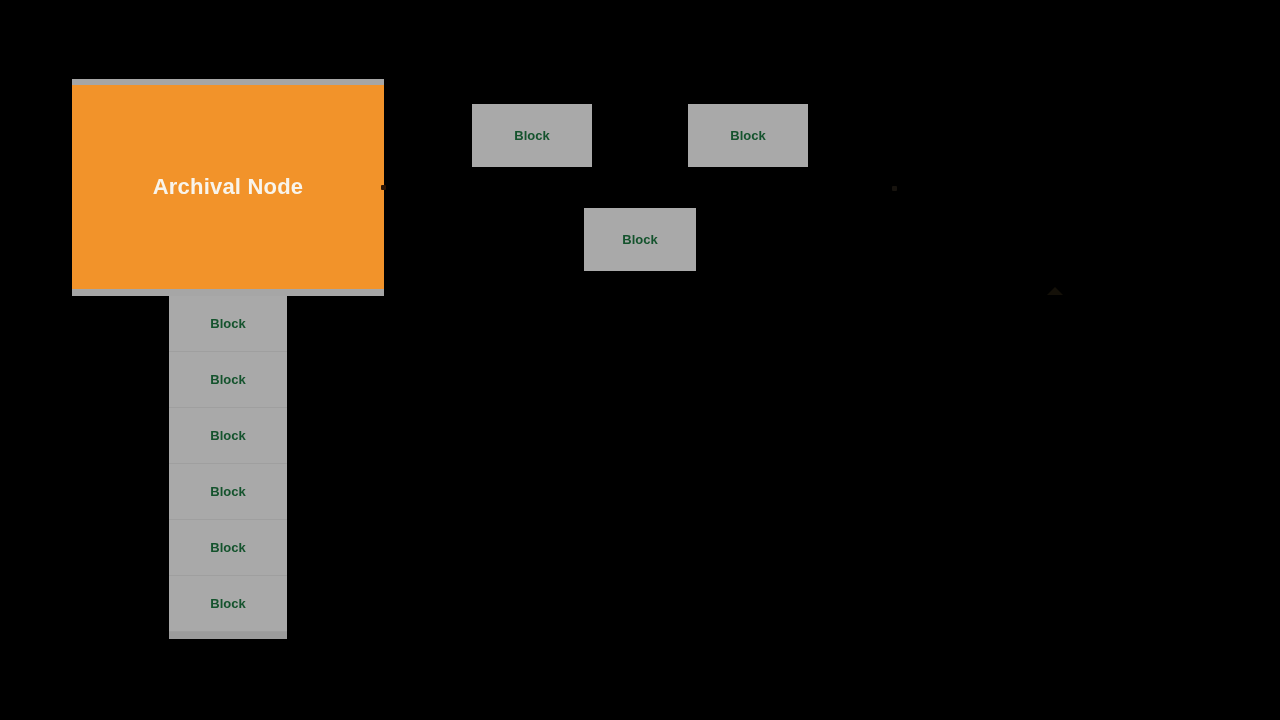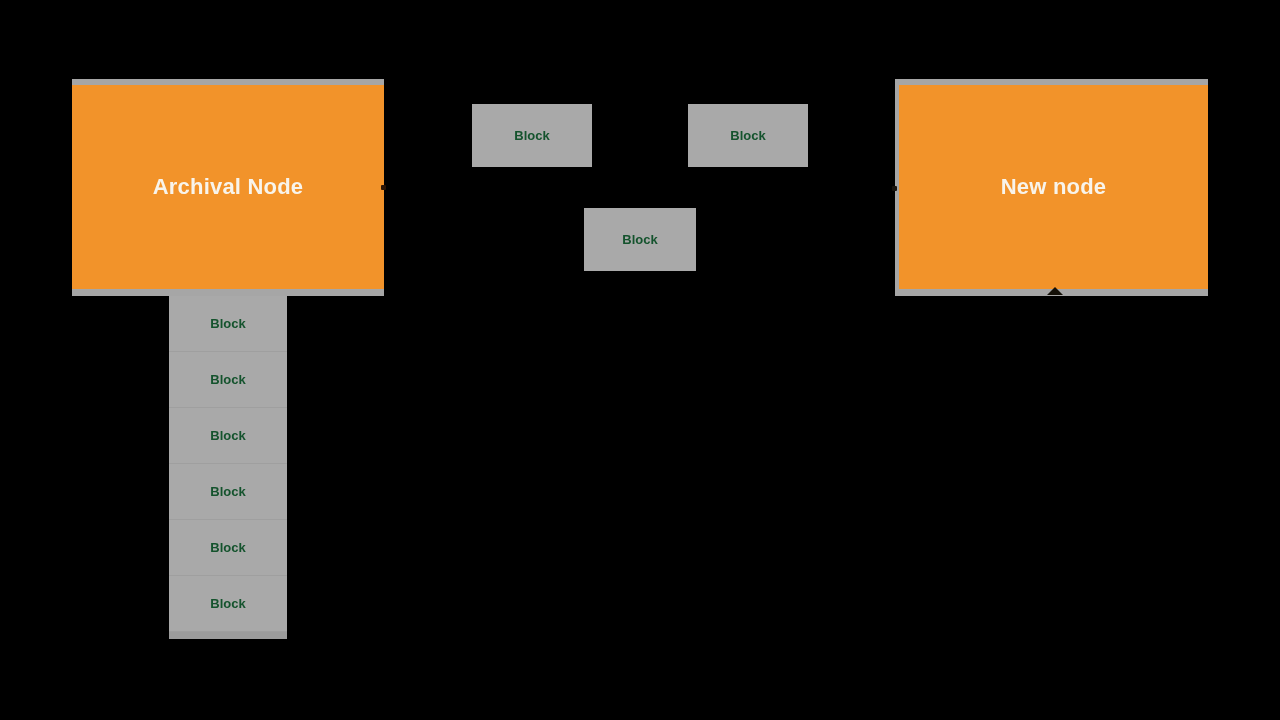--- a/index.html
+++ b/index.html
@@ -96,23 +96,20 @@
 </style>
 </head>
 <body>
 
 <div class="canvas">
 
   <div class="node node-archival">
     <span class="node-title">Archival Node</span>
   </div>
 
-  <div class="node node-new">
-    <span class="node-title">New node</span>
-  </div>
 
   <div class="block mid-block-1">
     <span class="block-label">Block</span>
   </div>
   <div class="block mid-block-2">
     <span class="block-label">Block</span>
   </div>
   <div class="block mid-block-3">
     <span class="block-label">Block</span>
   </div>

